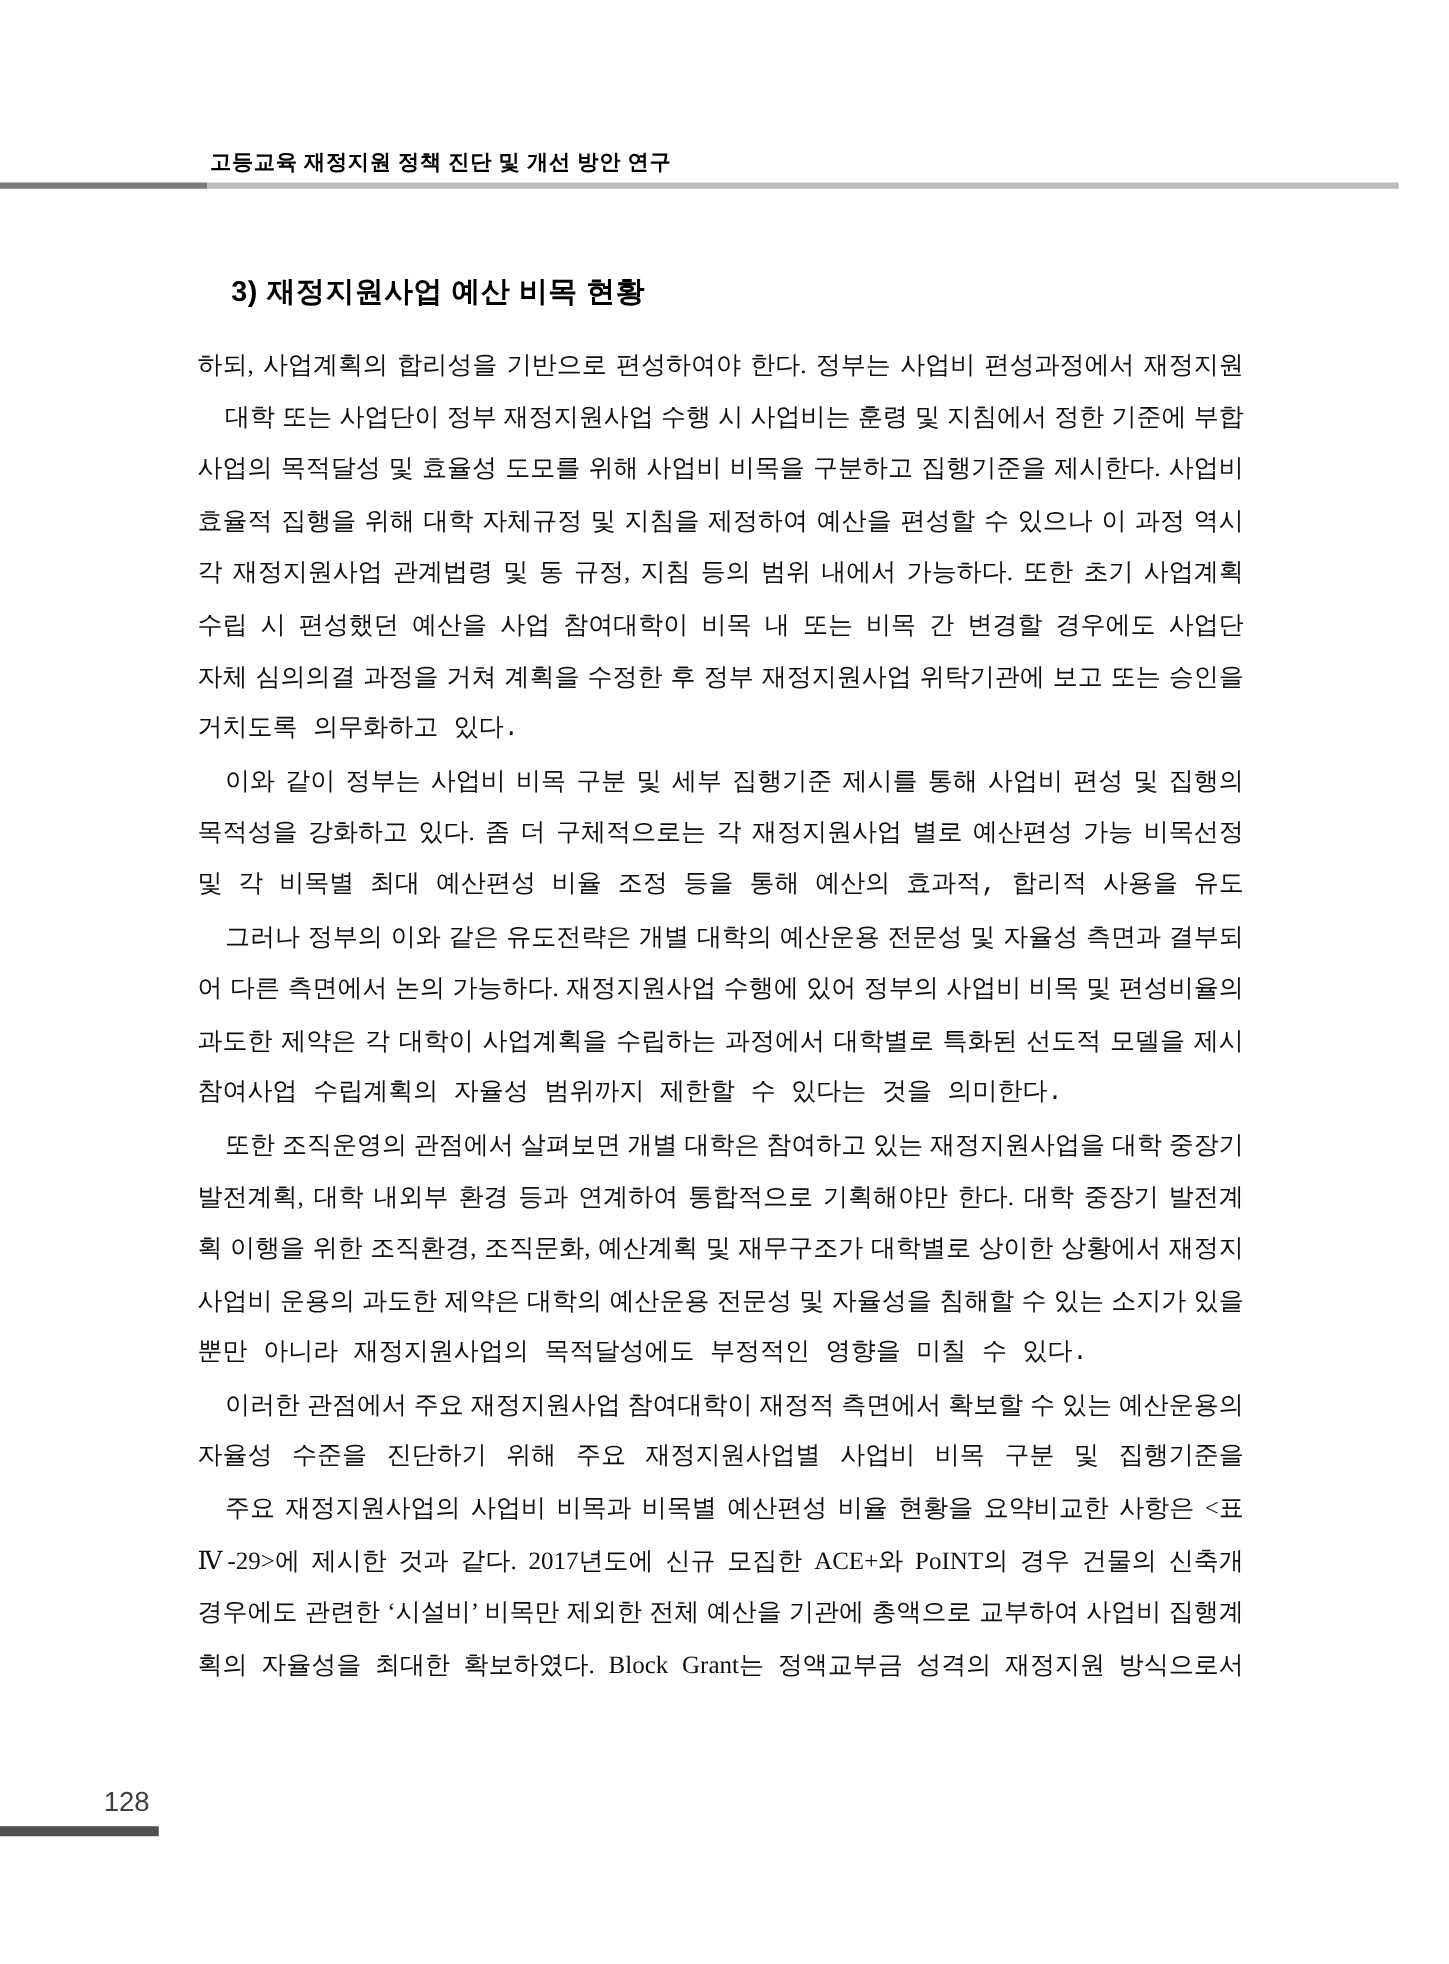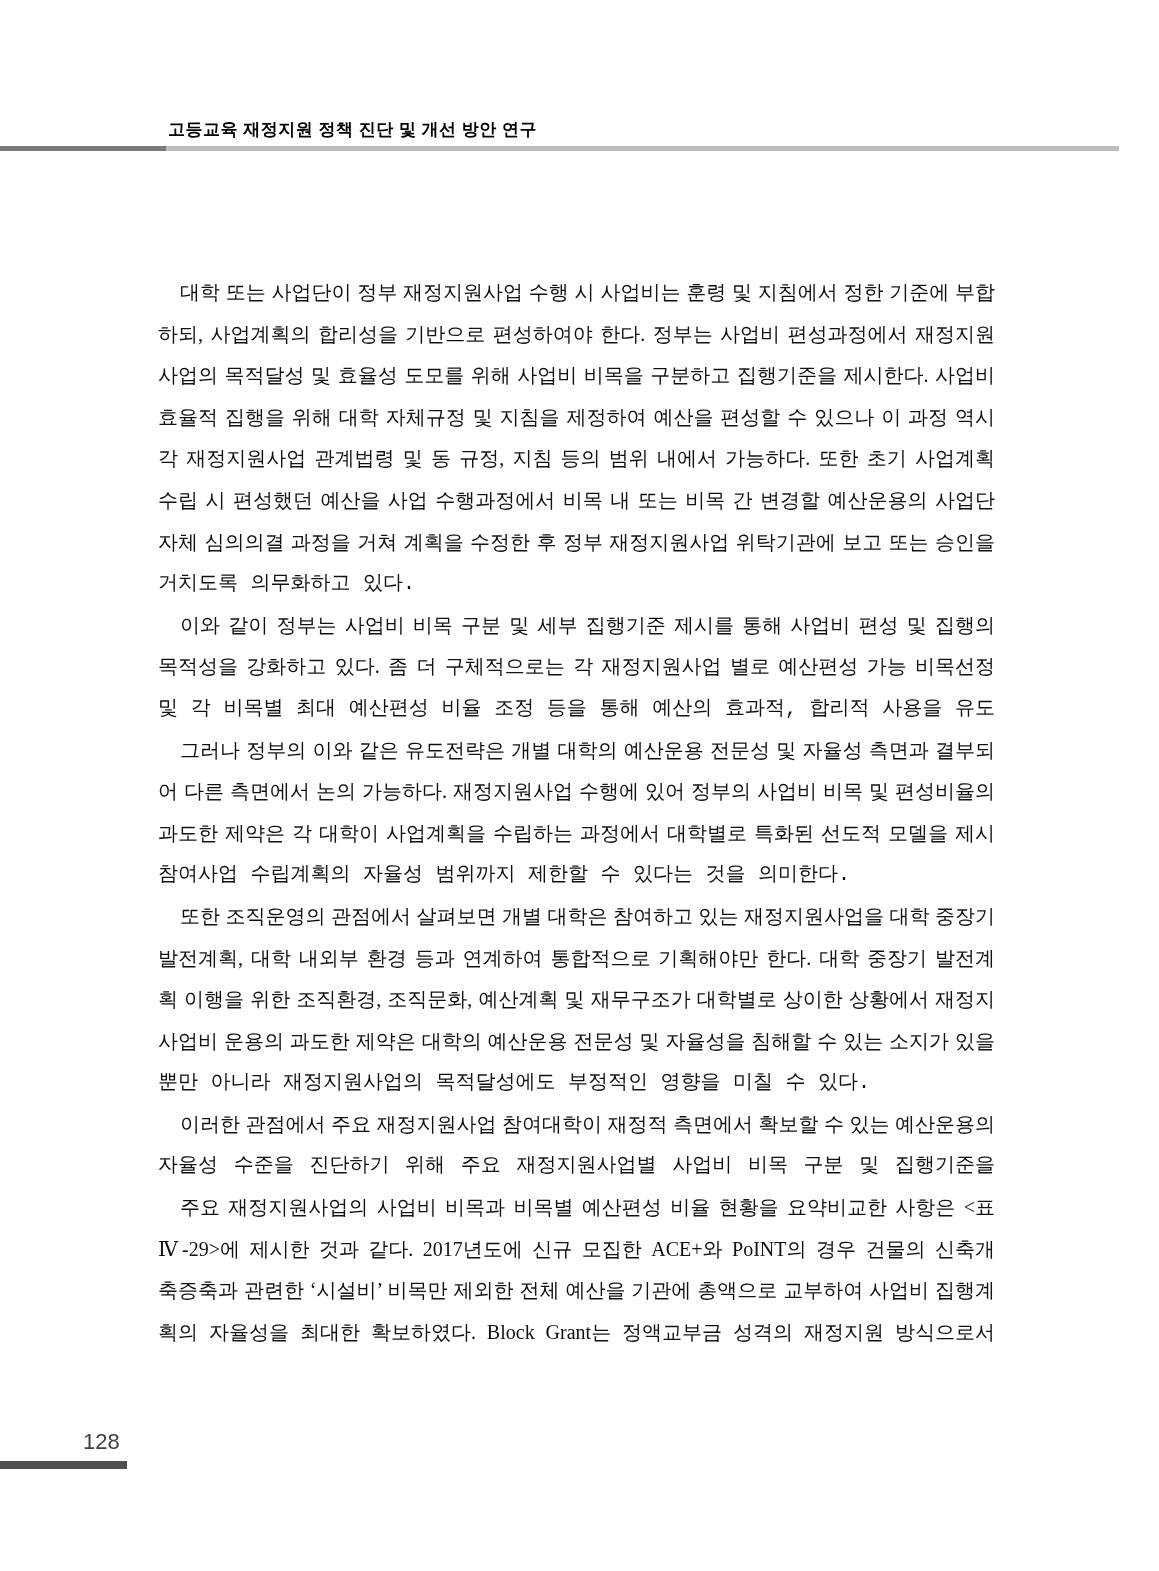--- a/index.html
+++ b/index.html
@@ -104,29 +104,30 @@
 </head>
 <body>
 
 <div class="page">
 
   <div class="running-head">고등교육 재정지원 정책 진단 및 개선 방안 연구</div>
 
   <div class="head-rule-dark"></div>
   <div class="head-rule-light"></div>
 
+  <div class="section-heading">3) 재정지원사업 예산 비목 현황</div>
 
   <div class="body-text">
       <div class="paragraph">
+        <div class="line">하되, 사업계획의 합리성을 기반으로 편성하여야 한다. 정부는 사업비 편성과정에서 재정지원</div>
         <div class="line first">대학 또는 사업단이 정부 재정지원사업 수행 시 사업비는 훈령 및 지침에서 정한 기준에 부합</div>
-        <div class="line">하되, 사업계획의 합리성을 기반으로 편성하여야 한다. 정부는 사업비 편성과정에서 재정지원</div>
         <div class="line">사업의 목적달성 및 효율성 도모를 위해 사업비 비목을 구분하고 집행기준을 제시한다. 사업비의</div>
         <div class="line">효율적 집행을 위해 대학 자체규정 및 지침을 제정하여 예산을 편성할 수 있으나 이 과정 역시</div>
         <div class="line">각 재정지원사업 관계법령 및 동 규정, 지침 등의 범위 내에서 가능하다. 또한 초기 사업계획</div>
-        <div class="line">수립 시 편성했던 예산을 사업 수행과정에서 비목 내 또는 비목 간 변경할 예산운용의 사업단</div>
+        <div class="line">수립 시 편성했던 예산을 사업 참여대학이 비목 내 또는 비목 간 변경할 경우에도 사업단</div>
         <div class="line">자체 심의의결 과정을 거쳐 계획을 수정한 후 정부 재정지원사업 위탁기관에 보고 또는 승인을</div>
         <div class="line last">거치도록 의무화하고 있다.</div>
       </div>
       <div class="paragraph">
         <div class="line first">이와 같이 정부는 사업비 비목 구분 및 세부 집행기준 제시를 통해 사업비 편성 및 집행의</div>
         <div class="line">목적성을 강화하고 있다. 좀 더 구체적으로는 각 재정지원사업 별로 예산편성 가능 비목선정</div>
         <div class="line last">및 각 비목별 최대 예산편성 비율 조정 등을 통해 예산의 효과적, 합리적 사용을 유도한다.</div>
       </div>
       <div class="paragraph">
         <div class="line first">그러나 정부의 이와 같은 유도전략은 개별 대학의 예산운용 전문성 및 자율성 측면과 결부되</div>
@@ -141,21 +142,21 @@
         <div class="line">사업비 운용의 과도한 제약은 대학의 예산운용 전문성 및 자율성을 침해할 수 있는 소지가 있을</div>
         <div class="line last">뿐만 아니라 재정지원사업의 목적달성에도 부정적인 영향을 미칠 수 있다.</div>
       </div>
       <div class="paragraph">
         <div class="line first">이러한 관점에서 주요 재정지원사업 참여대학이 재정적 측면에서 확보할 수 있는 예산운용의</div>
         <div class="line last">자율성 수준을 진단하기 위해 주요 재정지원사업별 사업비 비목 구분 및 집행기준을 비교했다.</div>
       </div>
       <div class="paragraph">
         <div class="line first">주요 재정지원사업의 사업비 비목과 비목별 예산편성 비율 현황을 요약비교한 사항은 &lt;표</div>
         <div class="line">Ⅳ-29&gt;에 제시한 것과 같다. 2017년도에 신규 모집한 ACE+와 PoINT의 경우 건물의 신축개</div>
-        <div class="line">축증축과 관련한 ‘시설비’ 비목만 제외한 전체 예산을 기관에 총액으로 교부하여 사업비 집행계</div>
+        <div class="line">경우에도 관련한 ‘시설비’ 비목만 제외한 전체 예산을 기관에 총액으로 교부하여 사업비 집행계</div>
         <div class="line">획의 자율성을 최대한 확보하였다. Block Grant는 정액교부금 성격의 재정지원 방식으로서</div>
       </div>
     </div>
 
   <div class="page-number">128</div>
 
   <div class="footer-bar"></div>
 
 </div>
 

